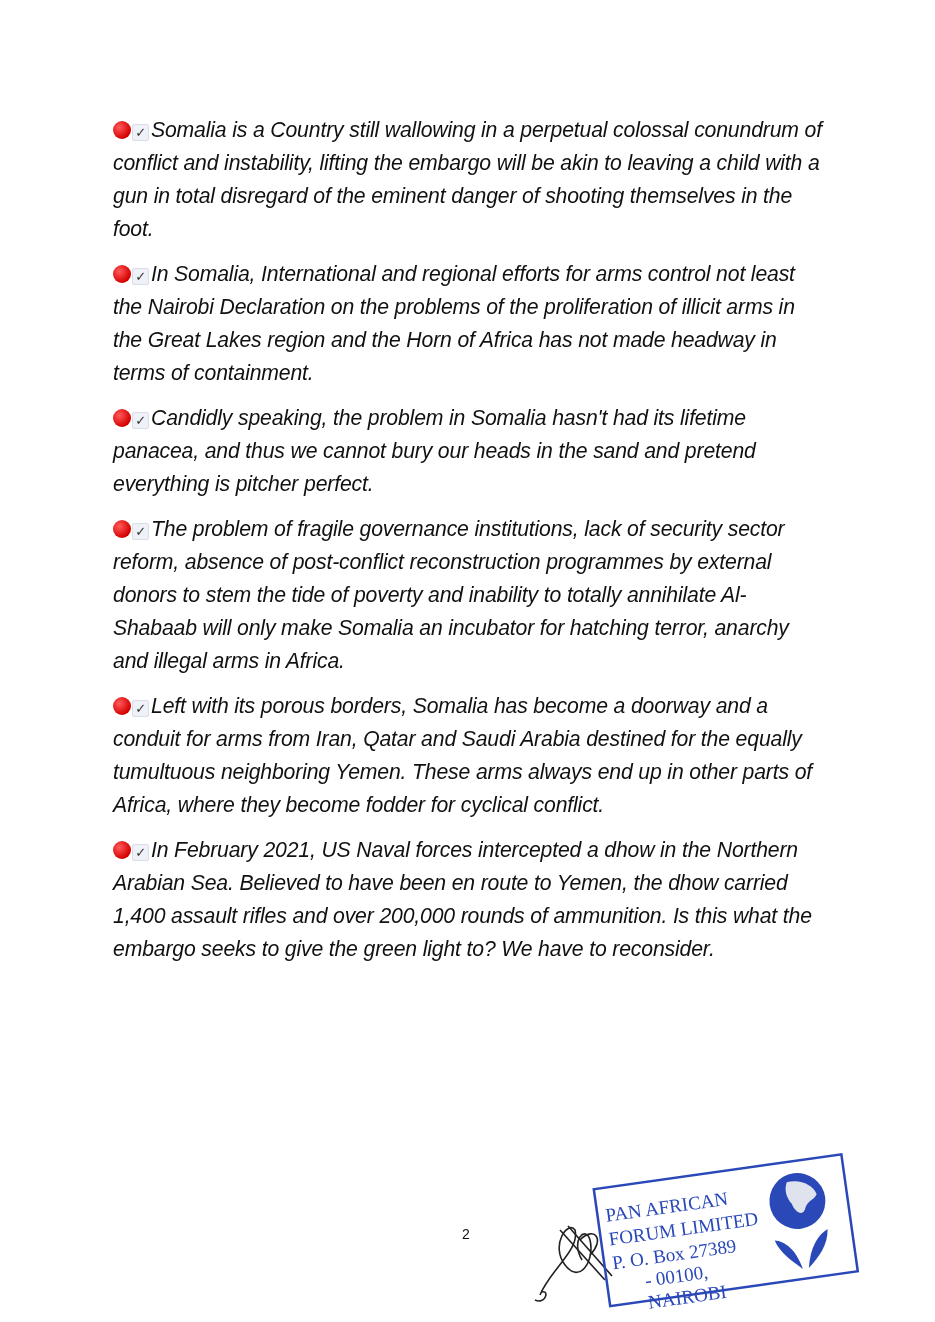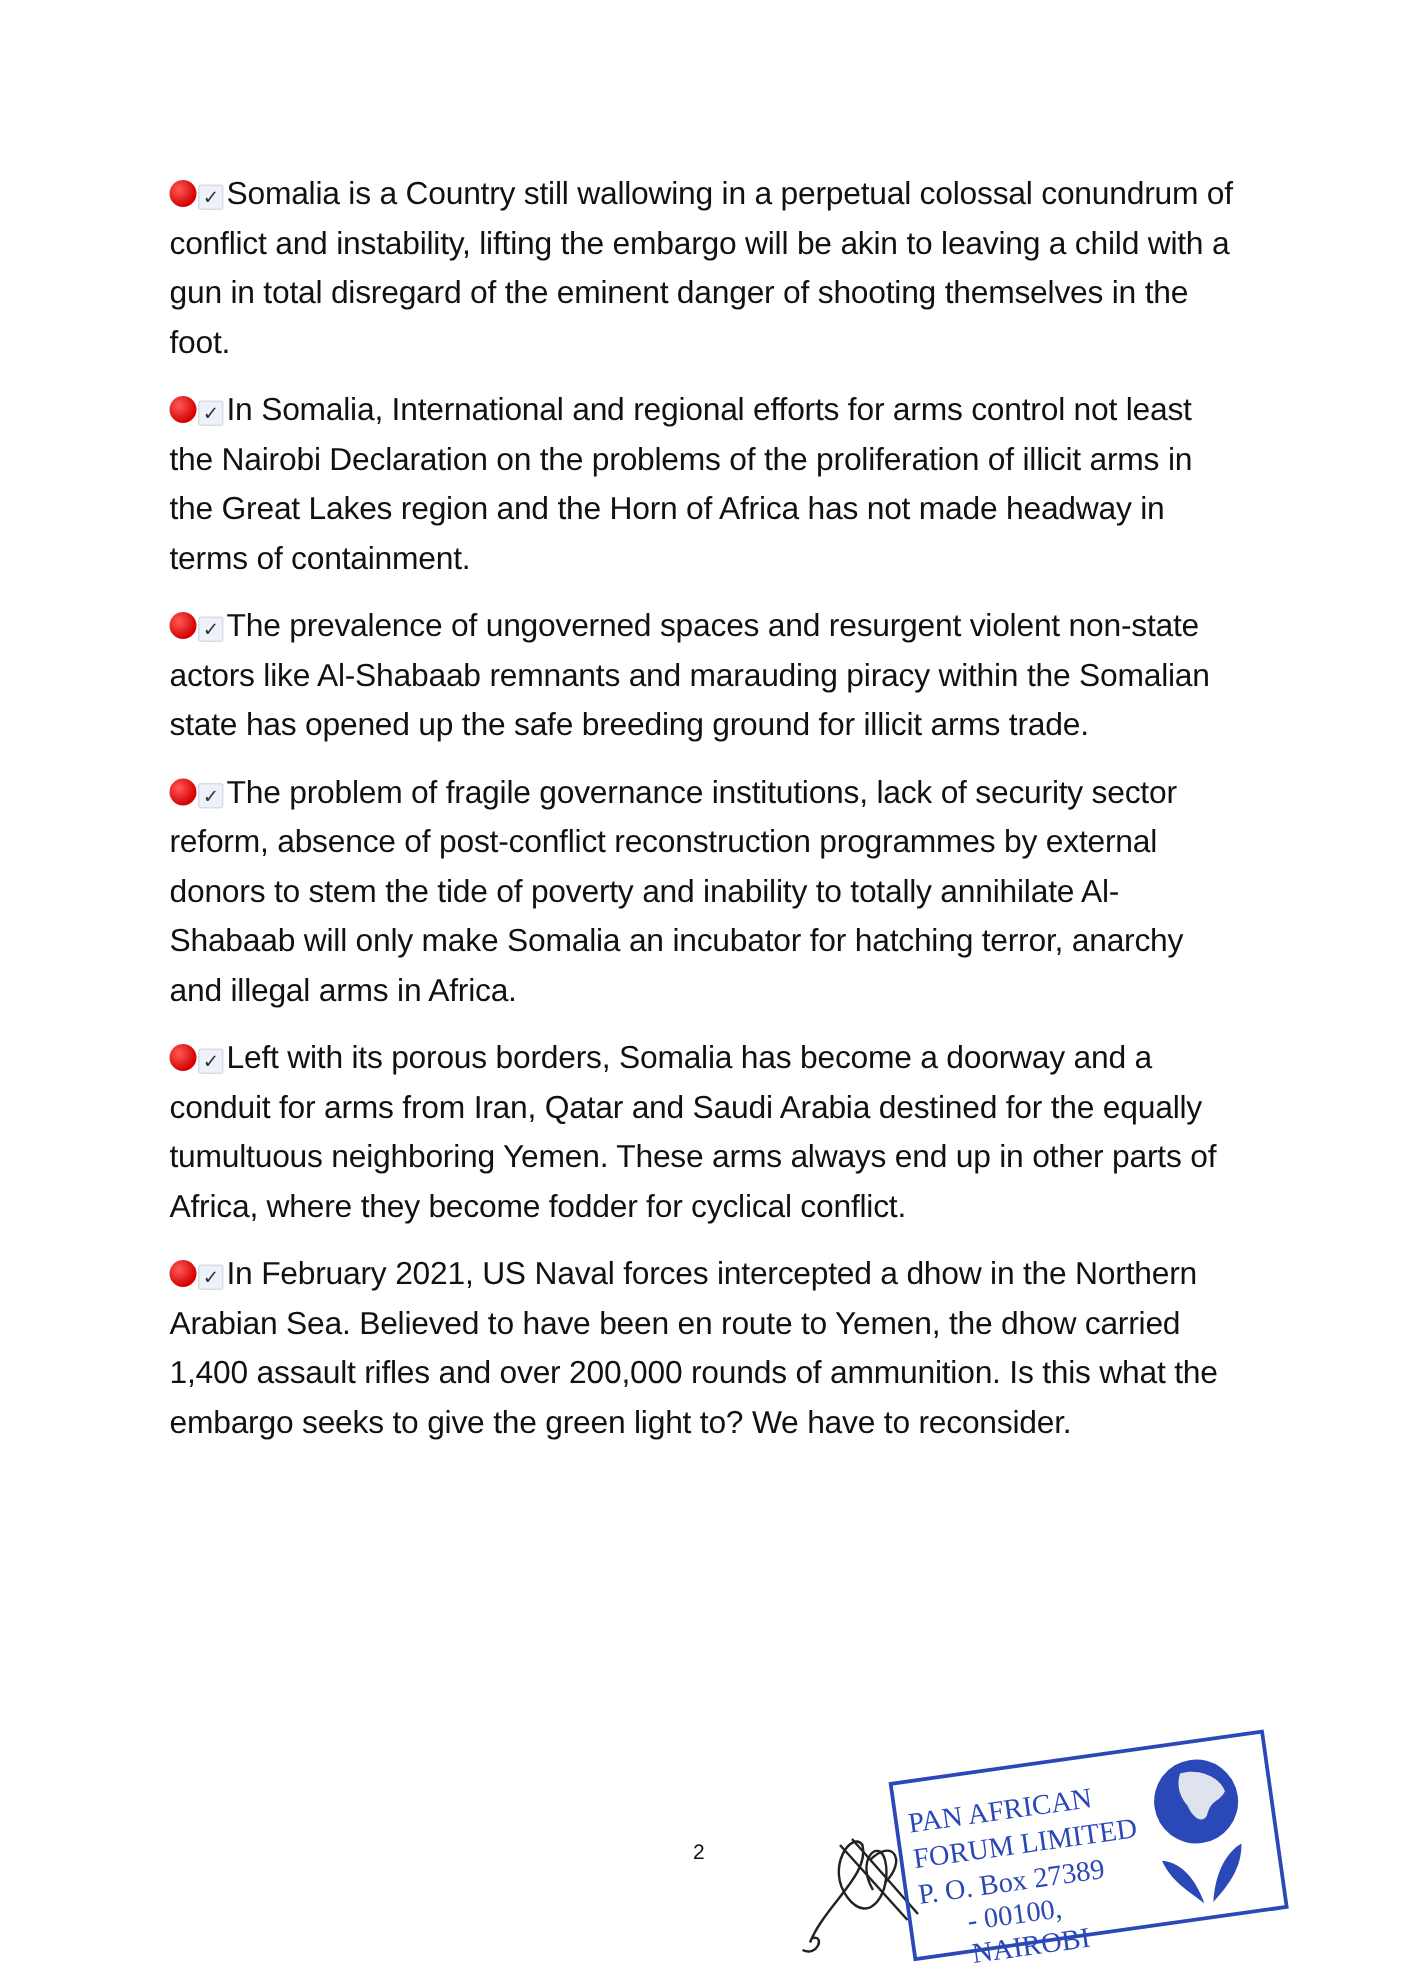--- a/index.html
+++ b/index.html
@@ -1,33 +1,33 @@
 <!DOCTYPE html>
 <html><head>
 <meta charset="utf-8">
 <style>
   html, body { margin: 0; padding: 0; background: #ffffff; }
   body { width: 935px; height: 1322px; position: relative; overflow: hidden;
          font-family: "Liberation Sans", "DejaVu Sans", sans-serif; color: #111; }
   .content { position: absolute; left: 113px; top: 113px; width: 715px; }
-  .para { font-size: 21.2px; line-height: 33px; margin: 0 0 12px 0; letter-spacing: -0.15px; }
+  .para { font-size: 21.2px; line-height: 33px; margin: 0 0 12px 0; letter-spacing: -0.15px; font-style: italic; }
   .bullet { display: inline-block; width: 18px; height: 18px; border-radius: 50%;
             background: radial-gradient(circle at 35% 35%, #ff5a5a, #d40000 70%); vertical-align: -2px; margin-right: 1px; }
   .check { display: inline-block; width: 15px; height: 15px; background: #eef2f8; border: 1px solid #d8dde6;
            border-radius: 2px; font-size: 13px; line-height: 15px; text-align: center; color: #333; vertical-align: 0px; margin-right: 2px; }
   .page-num { position: absolute; left: 462px; top: 1226px; font-size: 14px; }
   .stamp-wrap { position: absolute; left: 520px; top: 1130px; width: 360px; height: 192px; }
 </style>
 </head>
 <body>
 
 <div class="content">
   <p class="para"><span class="bullet"></span><span class="check">✓</span><span>Somalia is a Country still wallowing in a perpetual colossal conundrum of conflict and instability, lifting the embargo will be akin to leaving a child with a gun in total disregard of the eminent danger of shooting themselves in the foot.</span></p>
   <p class="para"><span class="bullet"></span><span class="check">✓</span><span>In Somalia, International and regional efforts for arms control not least the Nairobi Declaration on the problems of the proliferation of illicit arms in the Great Lakes region and the Horn of Africa has not made headway in terms of containment.</span></p>
-  <p class="para"><span class="bullet"></span><span class="check">✓</span><span>The prevalence of ungoverned spaces and resurgent violent non-state actors like Al-Shabaab remnants and marauding piracy within the Somalian state has opened up the safe breeding ground for illicit arms trade.</span></p>
+  <p class="para"><span class="bullet"></span><span class="check">✓</span><span>Candidly speaking, the problem in Somalia hasn't had its lifetime panacea, and thus we cannot bury our heads in the sand and pretend everything is pitcher perfect.</span></p>
   <p class="para"><span class="bullet"></span><span class="check">✓</span><span>The problem of fragile governance institutions, lack of security sector reform, absence of post-conflict reconstruction programmes by external donors to stem the tide of poverty and inability to totally annihilate Al-Shabaab will only make Somalia an incubator for hatching terror, anarchy and illegal arms in Africa.</span></p>
   <p class="para"><span class="bullet"></span><span class="check">✓</span><span>Left with its porous borders, Somalia has become a doorway and a conduit for arms from Iran, Qatar and Saudi Arabia destined for the equally tumultuous neighboring Yemen. These arms always end up in other parts of Africa, where they become fodder for cyclical conflict.</span></p>
   <p class="para"><span class="bullet"></span><span class="check">✓</span><span>In February 2021, US Naval forces intercepted a dhow in the Northern Arabian Sea. Believed to have been en route to Yemen, the dhow carried 1,400 assault rifles and over 200,000 rounds of ammunition. Is this what the embargo seeks to give the green light to? We have to reconsider.</span></p>
 </div>
 
 <div class="page-num">2</div>
 
 <div class="stamp-wrap">
   <svg width="360" height="192" viewBox="0 0 360 192">
 

